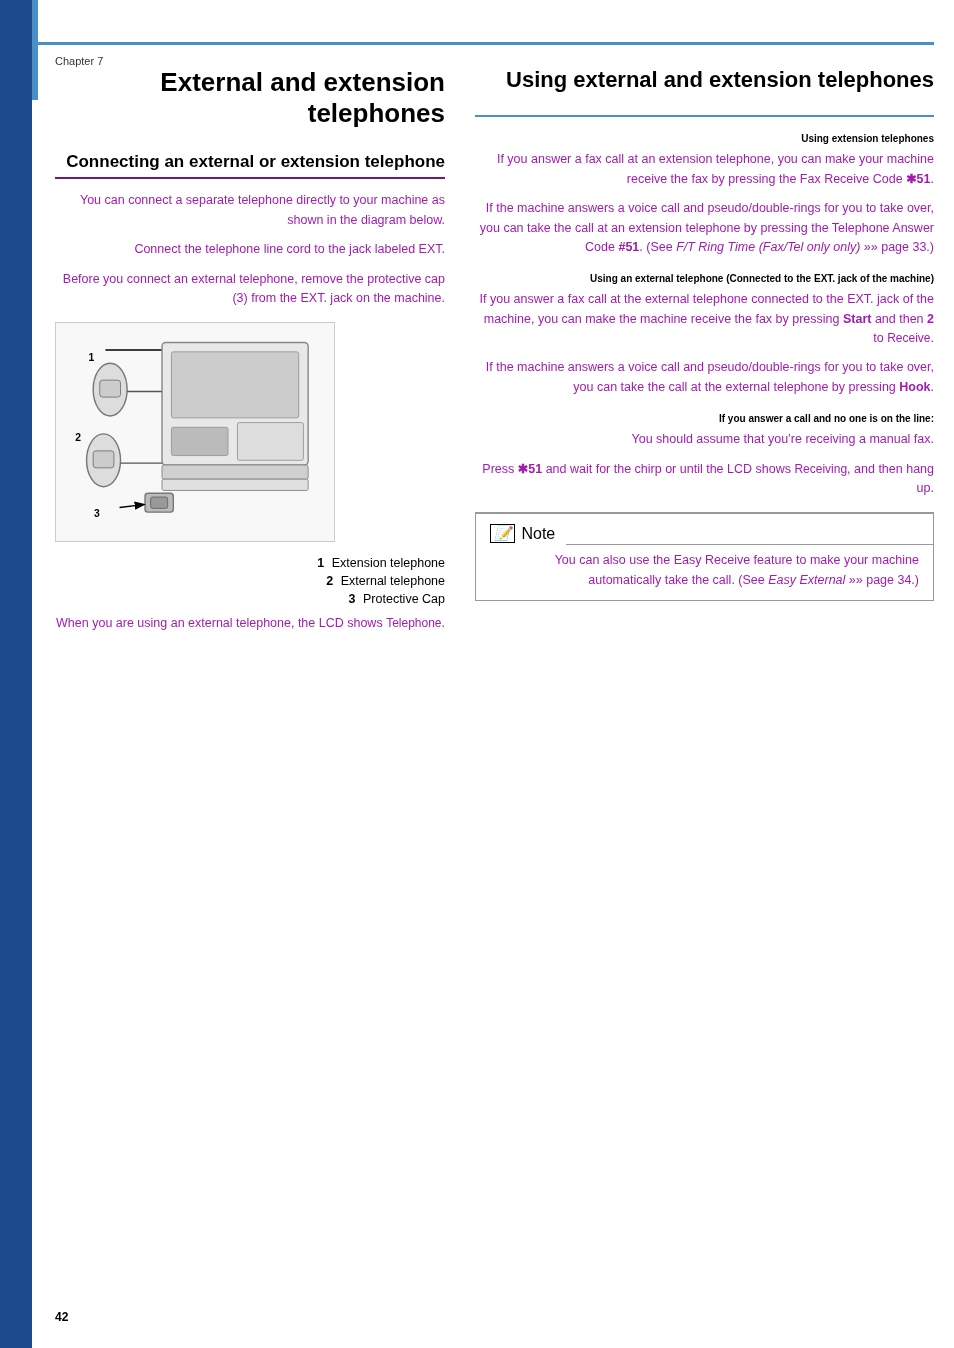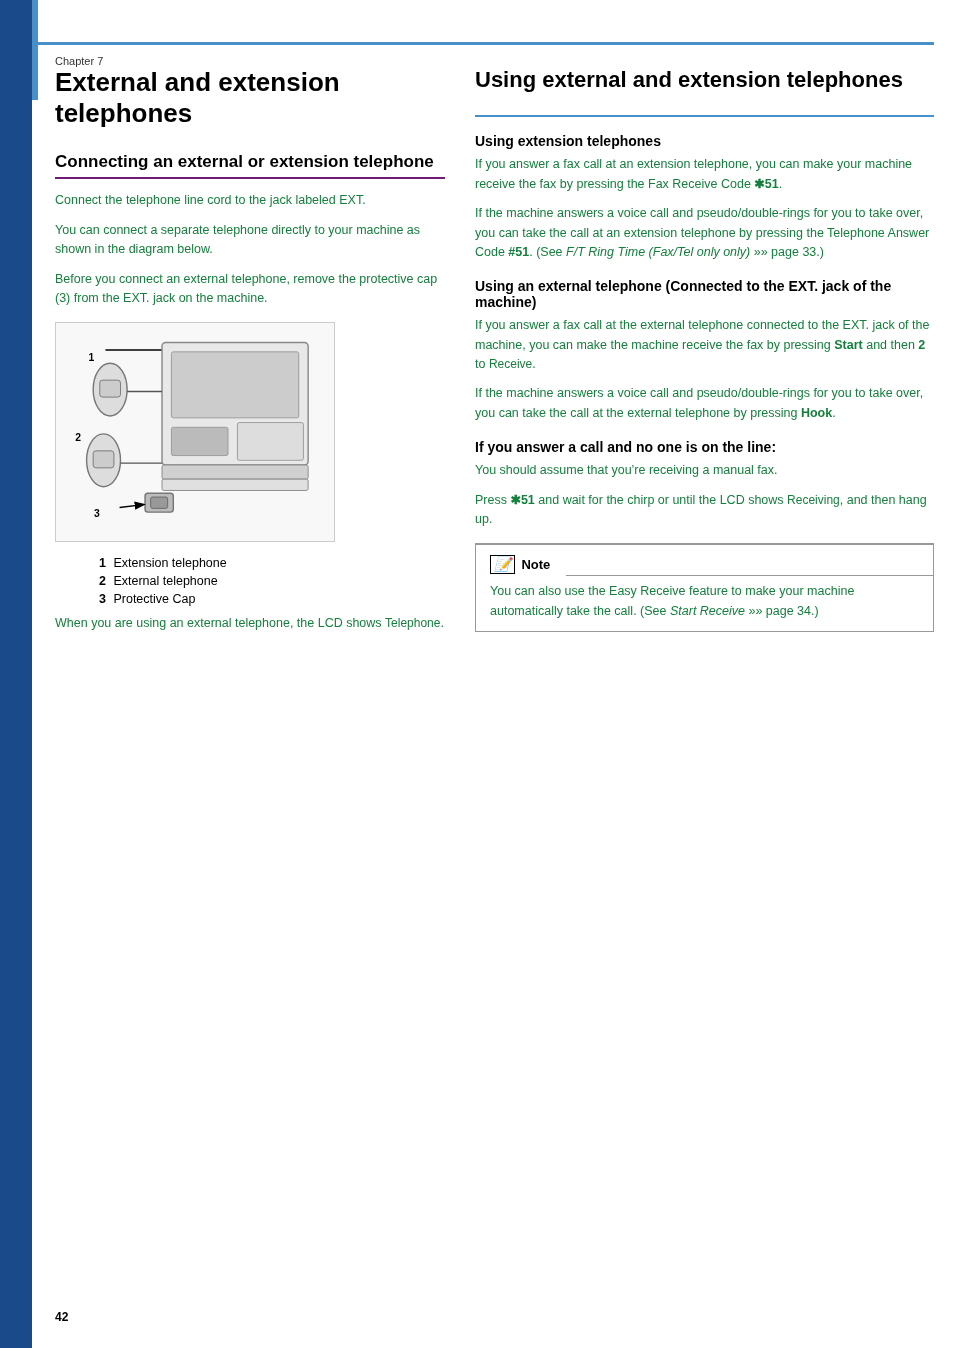--- a/index.html
+++ b/index.html
@@ -53,20 +53,21 @@
     .chapter-label {
       font-size: 11px;
       color: #333;
     }
 
     
     .two-col {
       display: flex;
       gap: 30px;
       align-items: flex-start;
+      text-align: right;
     }
     .col-left {
       flex: 0 0 390px;
       max-width: 390px;
     }
     .col-right {
       flex: 1;
     }
 
     
@@ -84,32 +85,32 @@
       font-weight: bold;
       color: #000;
       border-bottom: 2px solid #701a75;
       padding-bottom: 4px;
       margin-bottom: 12px;
       line-height: 1.3;
     }
 
     
     .sub-heading {
-      font-size: 14px;
+      font-size: 10px;
       font-weight: bold;
       margin-bottom: 6px;
       margin-top: 16px;
     }
 
     
     .body-text {
       font-size: 12.5px;
       line-height: 1.55;
       margin-bottom: 10px;
-      color: #15803d;
+      color: #a21caf;
     }
 
     .body-text code, .inline-code {
       font-family: Liberation Sans, sans-serif;
       font-size: 12px;
     }
 
     
     .diagram-box {
       border: 1px solid #ccc;
@@ -158,22 +159,22 @@
       margin-bottom: 8px;
     }
     .note-icon {
       font-size: 14px;
       font-style: italic;
       border: 1px solid #000;
       padding: 0 3px;
       font-family: serif;
     }
     .note-label {
-      font-size: 13px;
-      font-weight: bold;
+      font-size: 16px;
+      font-weight: normal;
     }
     .note-line {
       position: absolute;
       top: 30px;
       left: 90px;
       right: 0;
       height: 1px;
       background: #999;
     }
 
@@ -199,22 +200,22 @@
   <div class="chapter-label">Chapter 7</div>
 
   <div class="two-col">
 
     <div class="col-left">
 
       <h1 class="main-title">External and extension telephones</h1>
 
       <h2 class="section-heading">Connecting an external or extension telephone</h2>
 
+      <p class="body-text">You can connect a separate telephone directly to your machine as shown in the diagram below.</p>
       <p class="body-text">Connect the telephone line cord to the jack labeled EXT.</p>
-      <p class="body-text">You can connect a separate telephone directly to your machine as shown in the diagram below.</p>
       <p class="body-text">Before you connect an external telephone, remove the protective cap (3) from the EXT. jack on the machine.</p>
 
       <div class="diagram-box">
         <svg class="diagram-svg" viewBox="0 0 270 210">
 
           <line x1="40" y1="18" x2="120" y2="18" stroke="#000" stroke-width="1.5" marker-end="url(#arrow)"></line>
           <defs>
             <marker id="arrow" markerWidth="8" markerHeight="8" refX="6" refY="3" orient="auto">
               <path d="M0,0 L0,6 L8,3 z" fill="#000"></path>
             </marker>
@@ -305,21 +306,21 @@
         <span>Press <strong>✱51</strong> and wait for the chirp or until the LCD shows <code class="inline-code">Receiving</code>, and then hang up.</span>
       </p>
 
       <div class="note-box">
         <div class="note-box-header">
           <span class="note-icon">📝</span>
           <span class="note-label">Note</span>
           <div class="note-line"></div>
         </div>
         <p class="body-text" style="margin-bottom:0;">
-          <span>You can also use the Easy Receive feature to make your machine automatically take the call. (See <em>Start Receive</em> »» page 34.)</span>
+          <span>You can also use the Easy Receive feature to make your machine automatically take the call. (See <em>Easy External</em> »» page 34.)</span>
         </p>
       </div>
 
     </div>
   </div>
 </div>
 
 <div class="page-number">42</div>
 
 </body></html>

